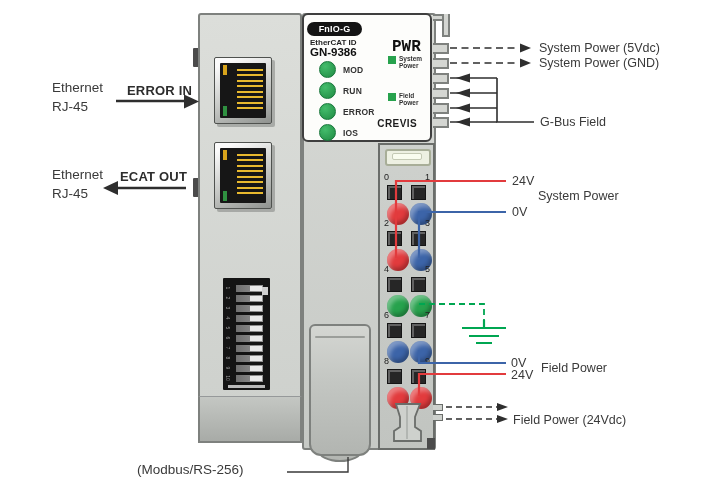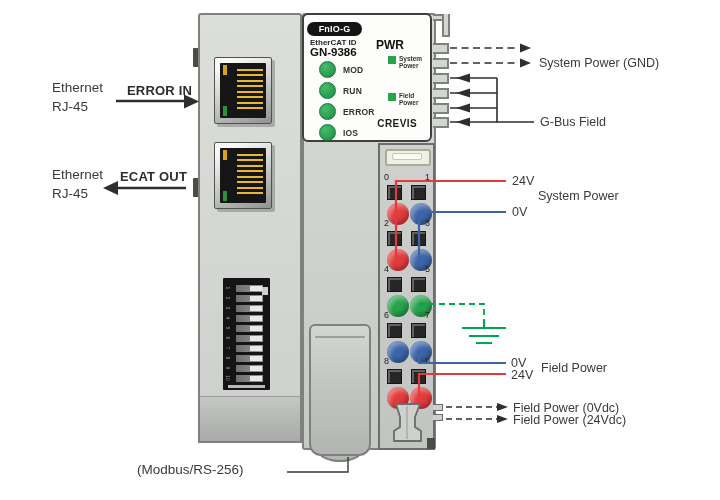--- a/index.html
+++ b/index.html
@@ -48,21 +48,21 @@
   .dip-on{position:absolute;right:2px;top:3px;width:6px;height:8px;background:#cfcfcf;}
   .dip-slit{position:absolute;left:5px;bottom:2px;width:37px;height:3px;background:#d6d6d6;opacity:.85;}
 
   
   .panel{position:absolute;left:302px;top:13px;width:130px;height:129px;background:#fdfdfb;
          border:2px solid #3f3f3f;border-radius:6px;}
   .pill{position:absolute;left:3px;top:7px;width:55px;height:14px;background:#141414;border-radius:7px;
         color:#fff;font-size:9px;font-weight:bold;text-align:center;line-height:14px;letter-spacing:.2px;}
   .ecat-id{position:absolute;left:6px;top:23px;font-size:8px;font-weight:bold;color:#222;}
   .model{position:absolute;left:6px;top:31px;font-size:11.5px;font-weight:bold;color:#0e0e0e;}
-  .pwr{position:absolute;left:72px;top:23px;font-size:12px;font-weight:bold;color:#111;}
+  .pwr{position:absolute;left:88px;top:23px;font-size:16px;font-weight:bold;color:#111;font-family:Liberation Mono, monospace;}
   .led-sq{position:absolute;left:84px;width:8px;height:8px;background:#27a24d;}
   .led-sq-label{position:absolute;left:95px;font-size:6.5px;font-weight:bold;line-height:1.15;color:#333;}
   .led-c{position:absolute;left:15px;width:17px;height:17px;border-radius:50%;
          background:radial-gradient(circle at 35% 30%,#44bd6c,#1f8a42);border:1px solid #17763a;}
   .led-label{position:absolute;left:39px;font-size:8.5px;font-weight:bold;color:#333;letter-spacing:.2px;}
   .brand{position:absolute;right:13px;bottom:11px;font-size:10px;font-weight:bold;color:#1c1c1c;letter-spacing:.4px;}
 
   
   .tblock{position:absolute;left:378px;top:143px;width:57px;height:307px;
           background:linear-gradient(180deg,#ced1cd,#c1c4c0);border:2px solid #6a6d6a;}
@@ -326,28 +326,28 @@
     <div>Ethernet</div>
     <div>RJ-45</div>
   </div>
   <div class="lbl lbl-b" style="left:127px;top:84px">ERROR IN</div>
   <div class="lbl lbl-big" style="left:52px;top:166px">
     <div>Ethernet</div>
     <div>RJ-45</div>
   </div>
   <div class="lbl lbl-b" style="left:120px;top:170px">ECAT OUT</div>
 
+  <div class="lbl" style="left:539px;top:41px">System Power (5Vdc)</div>
   <div class="lbl" style="left:539px;top:56px">System Power (GND)</div>
   <div class="lbl" style="left:540px;top:115px">G-Bus Field</div>
   <div class="lbl" style="left:512px;top:174px">24V</div>
   <div class="lbl" style="left:538px;top:189px">System Power</div>
   <div class="lbl" style="left:512px;top:205px">0V</div>
   <div class="lbl" style="left:511px;top:356px">0V</div>
   <div class="lbl" style="left:511px;top:368px">24V</div>
   <div class="lbl" style="left:541px;top:361px">Field Power</div>
-  <div class="lbl" style="left:513px;top:401px">Field Power (0Vdc)</div>
   <div class="lbl" style="left:513px;top:413px">Field Power (24Vdc)</div>
 
   <div class="lbl lbl-big" style="left:137px;top:461px">
     <div>(Modbus/RS-256)</div>
   </div>
 
 </div>
 
 </body></html>

